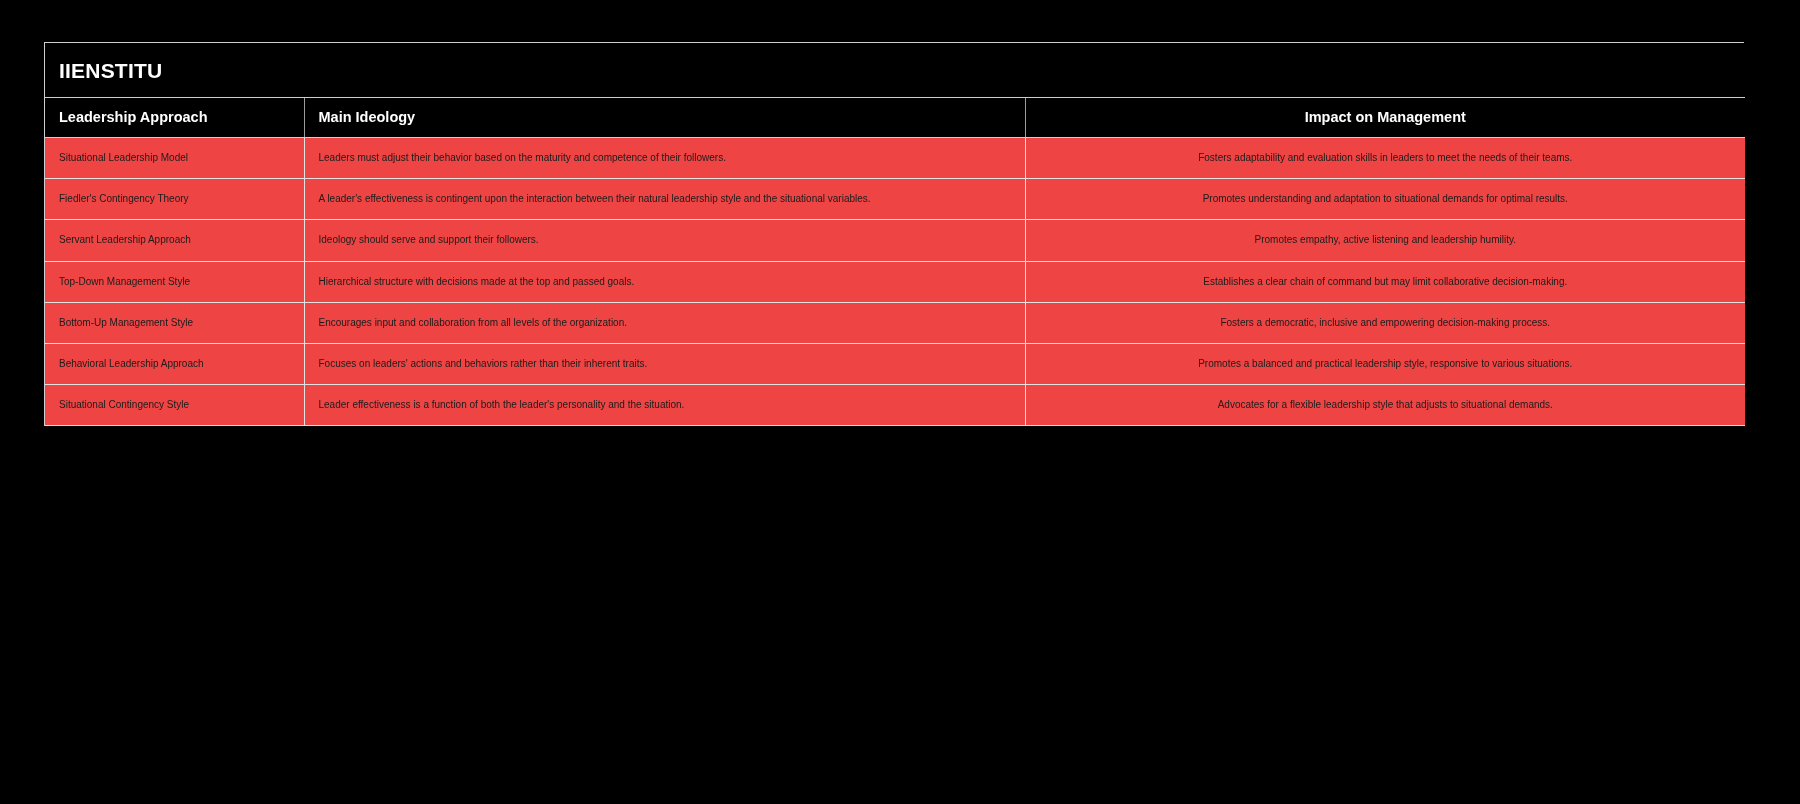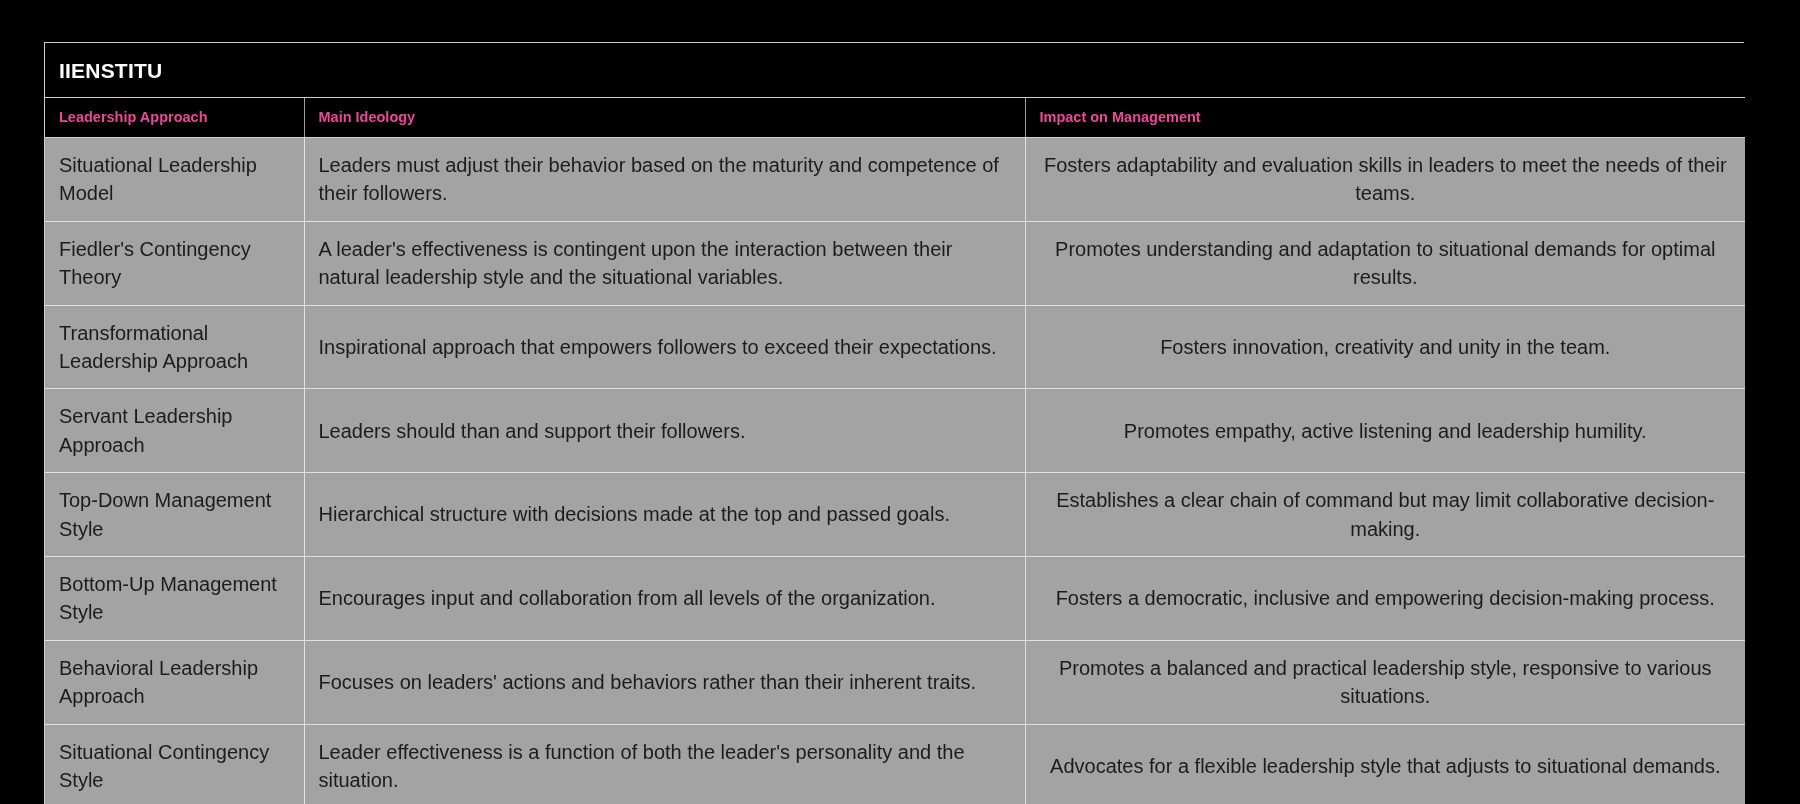--- a/index.html
+++ b/index.html
@@ -55,37 +55,37 @@
     font-size: 21px;
     font-weight: bold;
     letter-spacing: 0.2px;
     line-height: 1.1;
     color: #ffffff;
   }
 
   
   tr.header-row th {
     background: #000000;
-    color: #ec4899;
+    color: #ffffff;
     font-size: 14.5px;
     font-weight: bold;
     text-align: left;
     padding: 11px 14px 12px 14px;
     border-right: 1px solid #9b9b9b;
     border-bottom: 1px solid #cfcfcf;
     vertical-align: middle;
     white-space: nowrap;
   }
-  tr.header-row th:last-child { border-right: none; }
+  tr.header-row th:last-child { border-right: none; text-align: center; }
 
   
   table.data-table td.cell {
-    background: #a3a3a3;
+    background: #ef4444;
     color: #1c1c1c;
-    font-size: 20px;
+    font-size: 10px;
     line-height: 1.42;
     padding: 13px 14px 13px 14px;
     border-right: 1px solid #e2e2e2;
     border-bottom: 1px solid #e2e2e2;
     vertical-align: middle;
     word-wrap: break-word;
   }
   table.data-table td.cell:last-child { border-right: none; text-align: center; }
   table.data-table tr.data-row:last-child td.cell { border-bottom: 1px solid #e2e2e2; }
 
@@ -121,27 +121,22 @@
           <td class="cell">Situational Leadership Model</td>
           <td class="cell">Leaders must adjust their behavior based on the maturity and competence of their followers.</td>
           <td class="cell">Fosters adaptability and evaluation skills in leaders to meet the needs of their teams.</td>
         </tr>
         <tr class="data-row">
           <td class="cell">Fiedler's Contingency Theory</td>
           <td class="cell">A leader's effectiveness is contingent upon the interaction between their natural leadership style and the situational variables.</td>
           <td class="cell">Promotes understanding and adaptation to situational demands for optimal results.</td>
         </tr>
         <tr class="data-row">
-          <td class="cell">Transformational Leadership Approach</td>
-          <td class="cell">Inspirational approach that empowers followers to exceed their expectations.</td>
-          <td class="cell">Fosters innovation, creativity and unity in the team.</td>
-        </tr>
-        <tr class="data-row">
           <td class="cell">Servant Leadership Approach</td>
-          <td class="cell">Leaders should than and support their followers.</td>
+          <td class="cell">Ideology should serve and support their followers.</td>
           <td class="cell">Promotes empathy, active listening and leadership humility.</td>
         </tr>
         <tr class="data-row">
           <td class="cell">Top-Down Management Style</td>
           <td class="cell">Hierarchical structure with decisions made at the top and passed goals.</td>
           <td class="cell">Establishes a clear chain of command but may limit collaborative decision-making.</td>
         </tr>
         <tr class="data-row">
           <td class="cell">Bottom-Up Management Style</td>
           <td class="cell">Encourages input and collaboration from all levels of the organization.</td>

